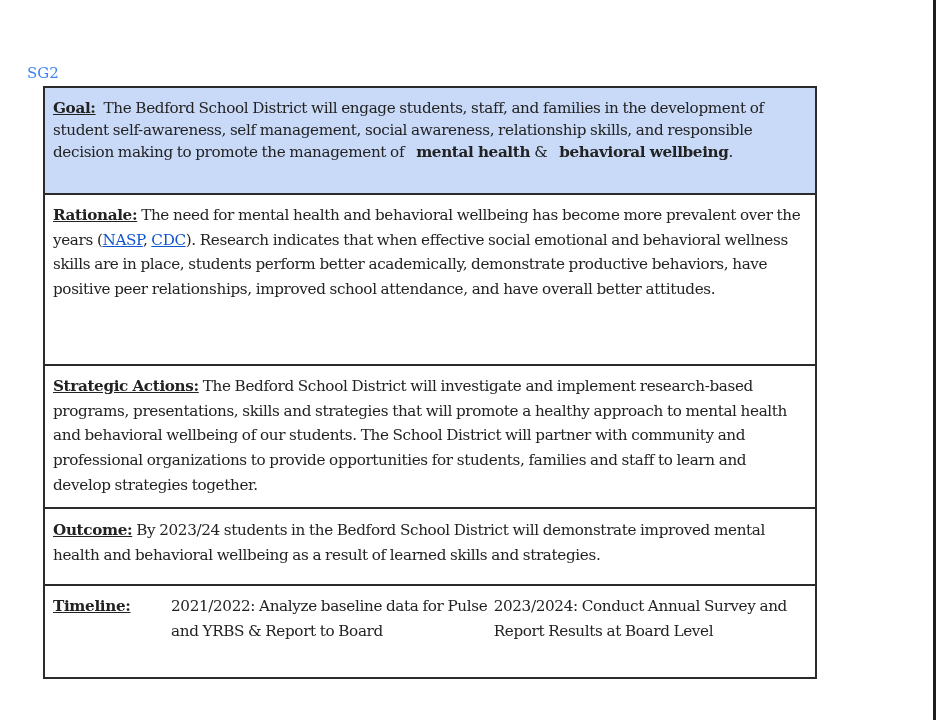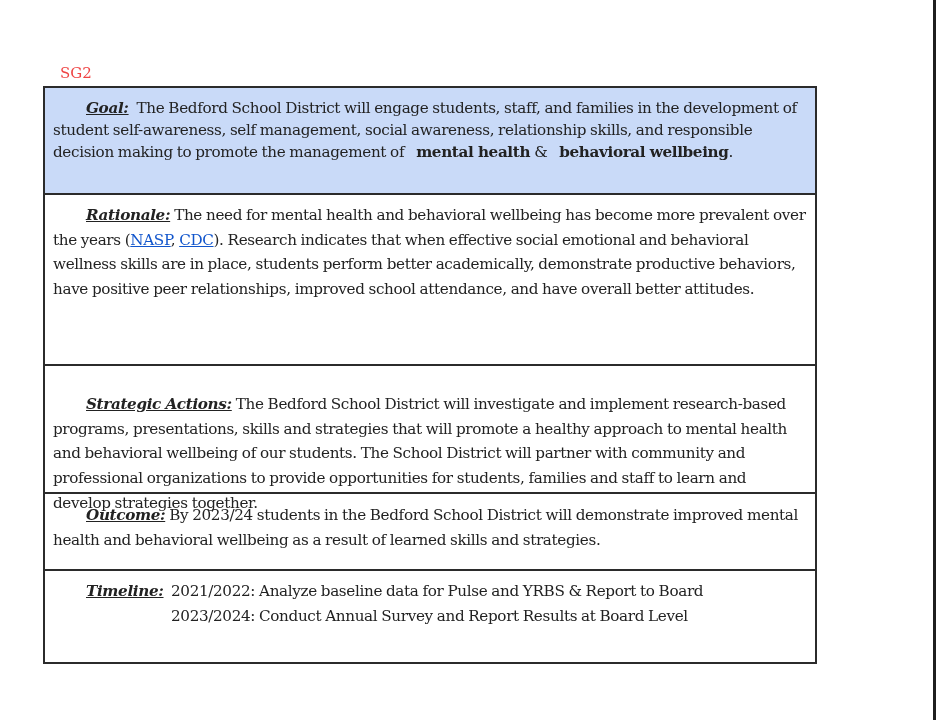--- a/index.html
+++ b/index.html
@@ -4,42 +4,42 @@
 <style>
   html, body { margin: 0; padding: 0; }
   body {
     width: 937px; height: 720px; background: #ffffff; position: relative; overflow: hidden;
     font-family: "DejaVu Serif", "Liberation Serif", serif; color: #222222;
   }
   .page-edge {
     position: absolute; left: 933px; top: 0; width: 3px; height: 720px; background: #1f1f1f;
   }
   .sg-label {
-    position: absolute; left: 60px; top: 63px; font-size: 15px; line-height: 20px; color: #ef4444;
+    position: absolute; left: 27px; top: 63px; font-size: 15px; line-height: 20px; color: #3b82f6;
   }
   .goal-table {
     position: absolute; left: 43px; top: 86px; width: 774px;
     border: 2px solid #2b2b2b; box-sizing: border-box;
   }
   .row {
     border-bottom: 2px solid #2b2b2b; box-sizing: border-box;
     padding: 10px 8px 6px 8px; font-size: 15.2px; line-height: 24.7px;
     letter-spacing: -0.35px; word-spacing: -0.5px;
   }
   .row:last-child { border-bottom: none; }
   .row.goal { background: #c9daf8; height: 107px; padding-top: 9px; line-height: 22.2px; }
   .row.rationale { height: 171px; padding-top: 8px; }
-  .row.actions { height: 128px; padding-top: 26px; }
+  .row.actions { height: 143px; padding-top: 8px; }
   .row.outcome { height: 77px; padding-top: 9px; }
   .row.timeline { height: 91px; padding-top: 8px; display: flex; }
-  .label { font-weight: bold; font-style: italic; text-decoration: underline; margin-left: 33px; }
+  .label { font-weight: bold; text-decoration: underline; }
   .strong { font-weight: bold; margin-left: 8px; }
   a.link { color: #1155cc; text-decoration: underline; }
   .timeline .label-col { width: 118px; flex: none; }
-  .timeline .items { display: flex; flex-direction: column; }
+  .timeline .items { display: flex; flex-direction: row; }
   .timeline .item { line-height: 24.5px; }
 </style>
 </head>
 <body>
 
 <div class="page-edge"></div>
 
 <div class="sg-label">SG2</div>
 
 <div class="goal-table">

